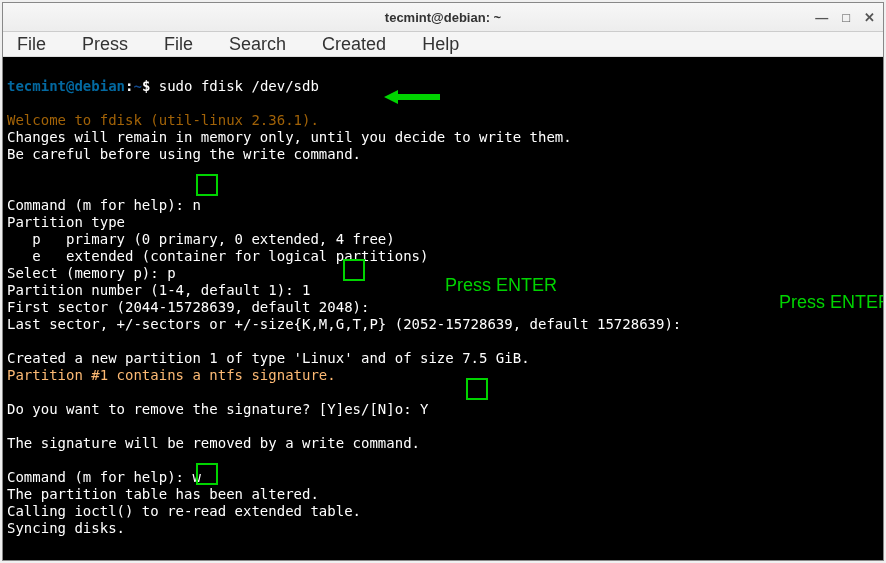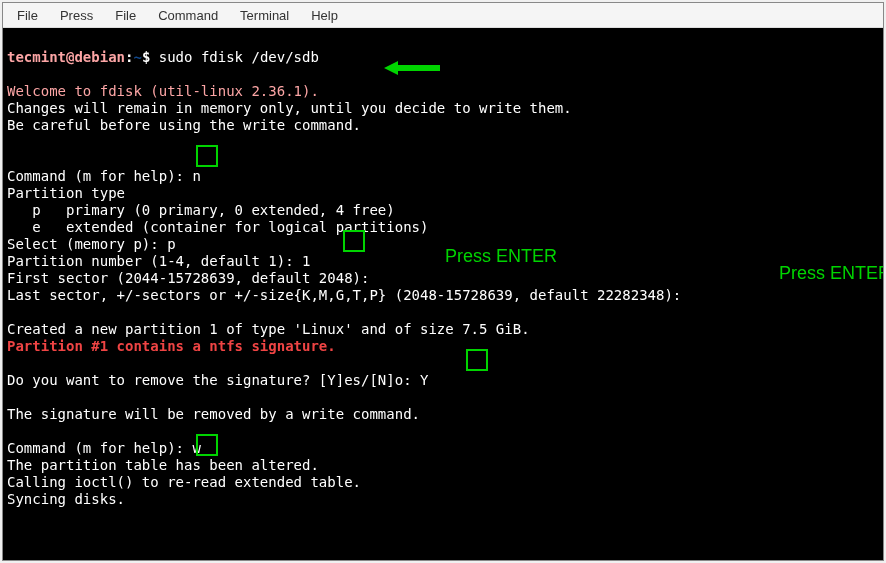--- a/index.html
+++ b/index.html
@@ -43,46 +43,46 @@
 }
 .titlebar .controls span {
   cursor: pointer;
 }
 .menubar {
   background: #f5f5f5;
   height: 24px;
   display: flex;
   align-items: center;
   padding: 0 4px;
-  gap: 2px;
-  font-size: 13px;
+  gap: 16px;
+  font-size: 18px;
   color: #333;
   border-bottom: 1px solid #ddd;
 }
 .menubar .menu-item {
   padding: 2px 10px;
   cursor: pointer;
 }
 .terminal {
   flex: 1;
   background: #000;
   color: #fff;
   font-family: "DejaVu Sans Mono", "Courier New", monospace;
   font-size: 14px;
   line-height: 17px;
   padding: 4px 4px;
   position: relative;
   white-space: pre;
   overflow: hidden;
 }
-.prompt-user { color: #fca5a5; font-weight: bold; }
+.prompt-user { color: #0369a1; font-weight: bold; }
 .prompt-path { color: #12488b; font-weight: bold; }
 .prompt-colon { color: #fff; font-weight: bold; }
-.welcome { color: #fca5a5; }
-.warn-red { color: #ef4444; font-weight: bold; }
+.welcome { color: #a16207; }
+.warn-red { color: #fdba74; }
 
 .hl-box {
   position: absolute;
   border: 2px solid #00d400;
   box-sizing: border-box;
 }
 .annotation {
   position: absolute;
   color: #00d400;
   font-family: sans-serif;
@@ -91,46 +91,54 @@
 }
 .arrow {
   position: absolute;
 }
 .arrow svg { display: block; }
 </style>
 </head>
 <body>
 
 <div class="window">
+  <div class="titlebar">
+    <span>tecmint@debian: ~</span>
+    <div class="controls">
+      <span>—</span>
+      <span>□</span>
+      <span>✕</span>
+    </div>
+  </div>
 
   <div class="menubar">
     <div class="menu-item">File</div>
     <div class="menu-item">Press</div>
     <div class="menu-item">File</div>
-    <div class="menu-item">Command</div>
-    <div class="menu-item">Terminal</div>
+    <div class="menu-item">Search</div>
+    <div class="menu-item">Created</div>
     <div class="menu-item">Help</div>
   </div>
 
   <div class="terminal">
 <span class="prompt-user">tecmint@debian</span><span class="prompt-colon">:</span><span class="prompt-path">~</span><span class="prompt-colon">$ </span><span>sudo fdisk /dev/sdb</span>
 <span></span>
 <span class="welcome">Welcome to fdisk (util-linux 2.36.1).</span>
 <span>Changes will remain in memory only, until you decide to write them.</span>
 <span>Be careful before using the write command.</span>
 <span></span>
 <span></span>
 <span>Command (m for help): </span><span>n</span>
 <span>Partition type</span>
 <span>   p   primary (0 primary, 0 extended, 4 free)</span>
 <span>   e   extended (container for logical partitions)</span>
 <span>Select (memory p): p</span>
 <span>Partition number (1-4, default 1): </span><span>1</span>
 <span>First sector (2044-15728639, default 2048):</span>
-<span>Last sector, +/-sectors or +/-size{K,M,G,T,P} (2048-15728639, default 22282348):</span>
+<span>Last sector, +/-sectors or +/-size{K,M,G,T,P} (2052-15728639, default 15728639):</span>
 <span></span>
 <span>Created a new partition 1 of type 'Linux' and of size 7.5 GiB.</span>
 <span class="warn-red">Partition #1 contains a ntfs signature.</span>
 <span></span>
 <span>Do you want to remove the signature? [Y]es/[N]o: </span><span>Y</span>
 <span></span>
 <span>The signature will be removed by a write command.</span>
 <span></span>
 <span>Command (m for help): </span><span>w</span>
 <span>The partition table has been altered.</span>

